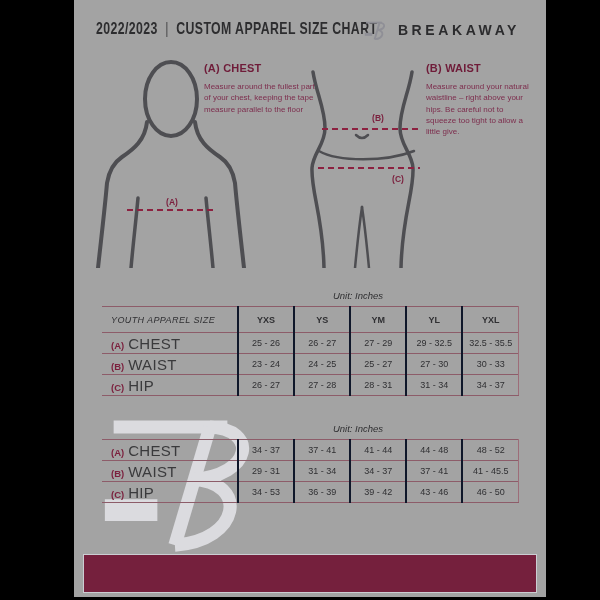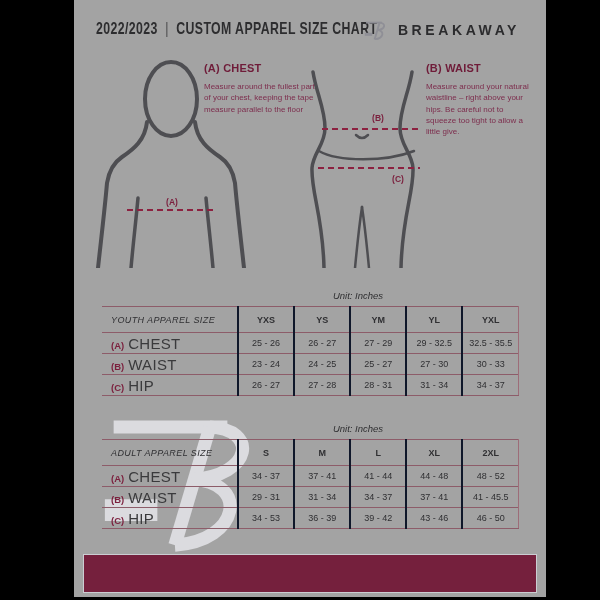--- a/index.html
+++ b/index.html
@@ -181,28 +181,20 @@
     <table class="size-table">
       <colgroup>
           <col style="width:136px">
           <col>
           <col>
           <col>
           <col>
           <col>
         </colgroup>
       <tbody>
-          <tr class="head">
-        <td class="sizecol">ADULT APPAREL SIZE</td>
-        <td class="sizehdr">S</td>
-        <td class="sizehdr">M</td>
-        <td class="sizehdr">L</td>
-        <td class="sizehdr">XL</td>
-        <td class="sizehdr">2XL</td>
-      </tr>
       <tr class="row">
         <td><span class="pfx">(A)</span><span class="lbl">CHEST</span></td>
         <td>34 - 37</td>
         <td>37 - 41</td>
         <td>41 - 44</td>
         <td>44 - 48</td>
         <td>48 - 52</td>
       </tr>
       <tr class="row">
         <td><span class="pfx">(B)</span><span class="lbl">WAIST</span></td>

